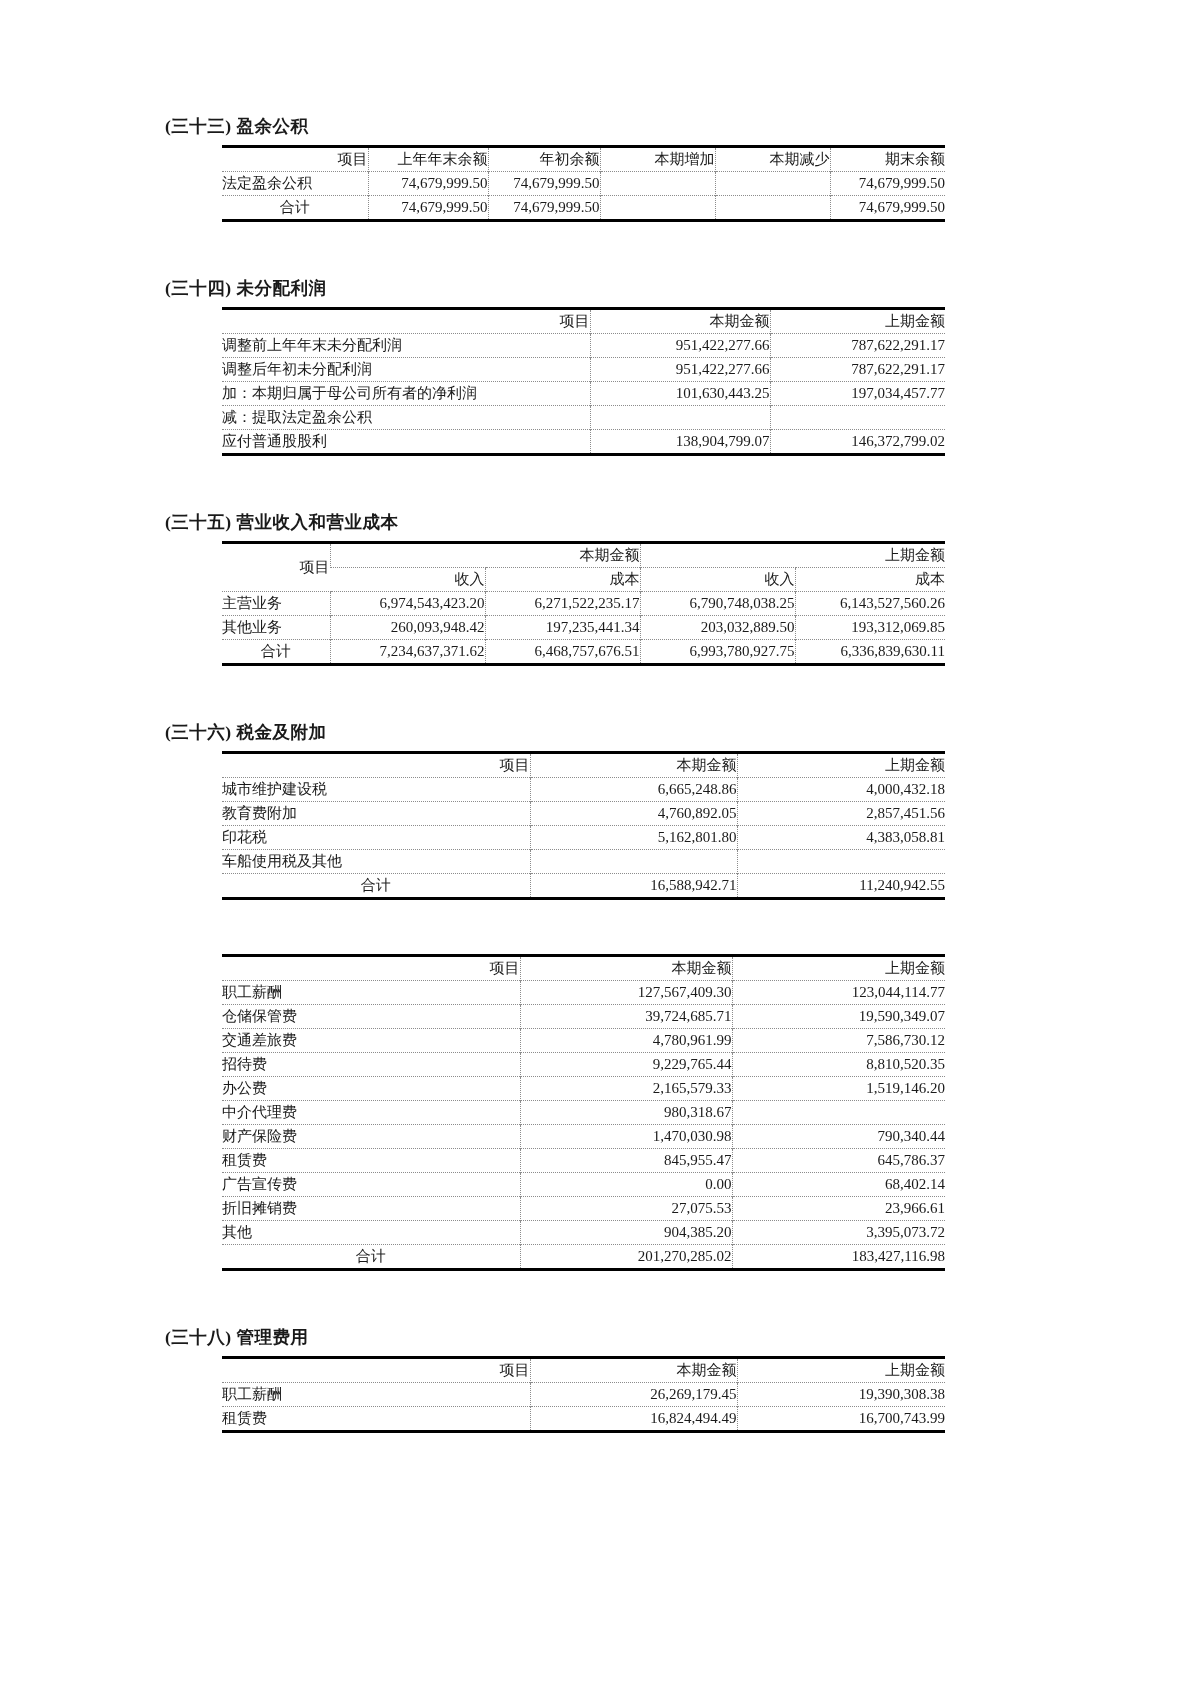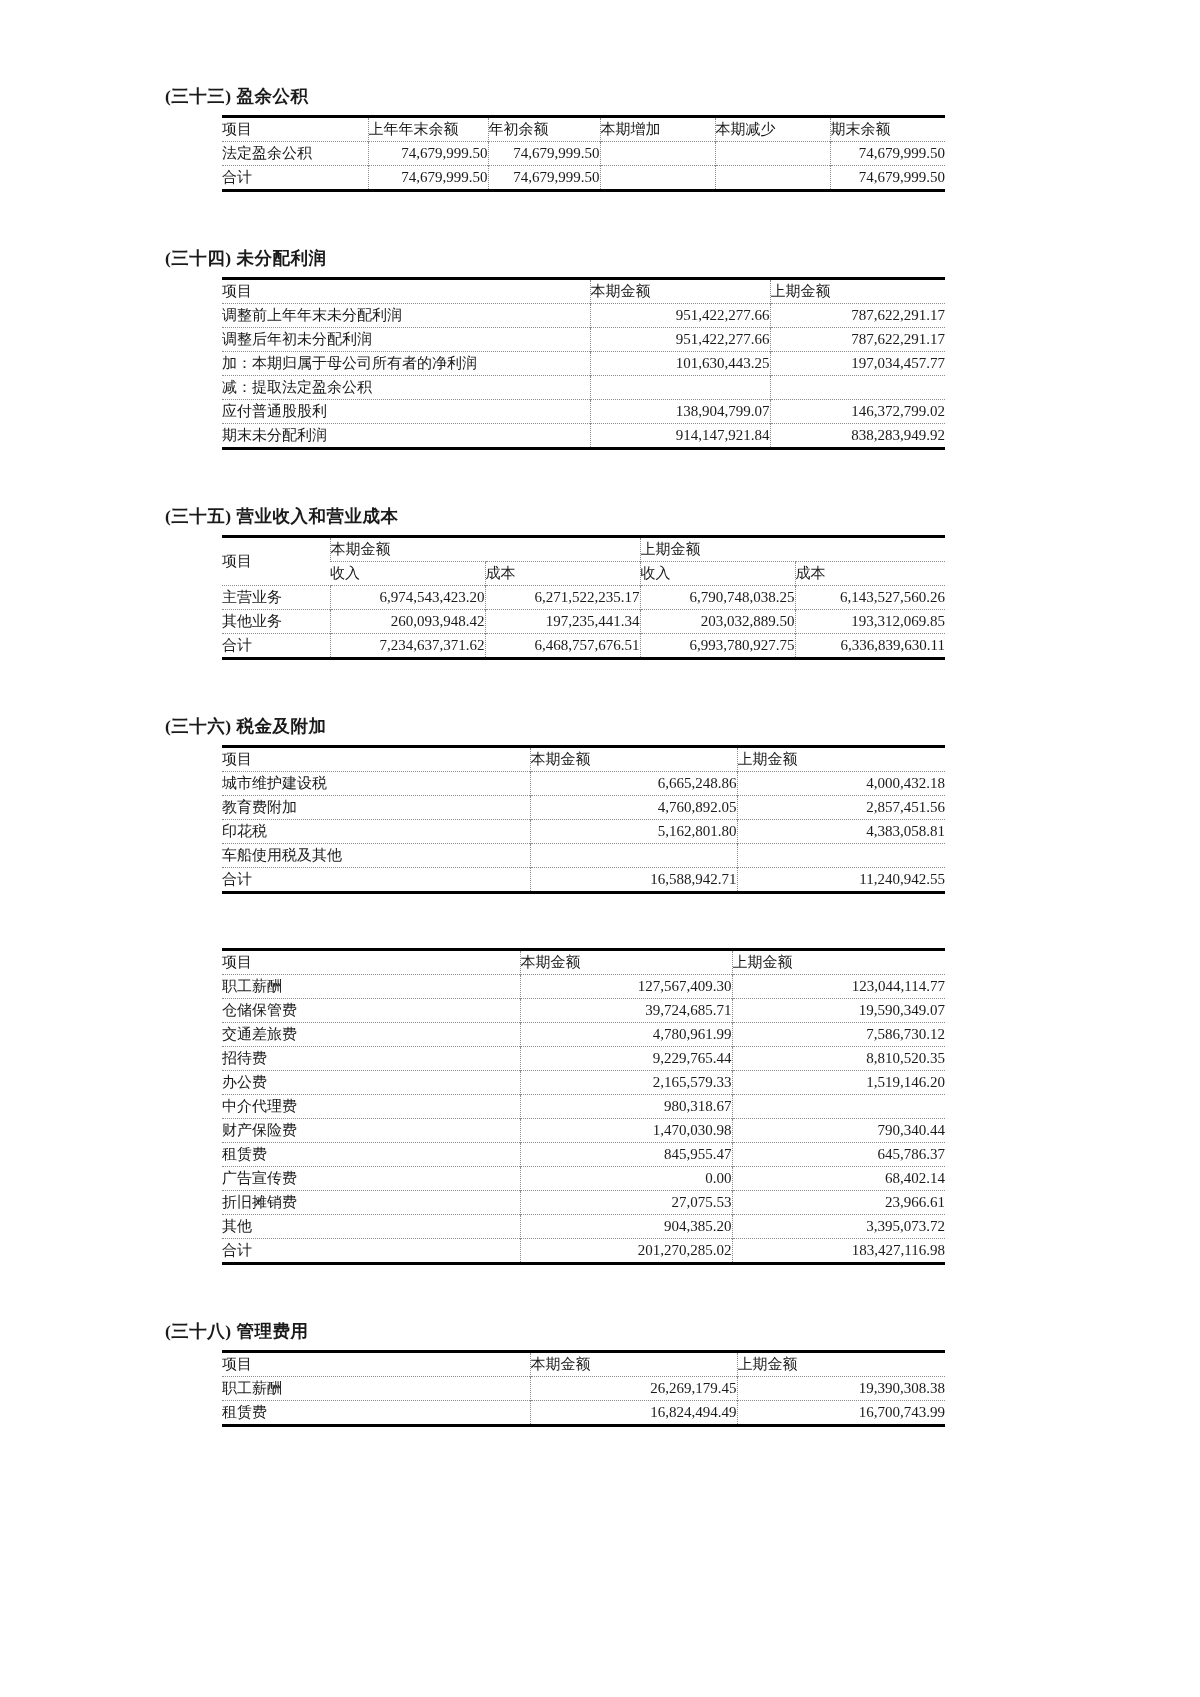--- a/index.html
+++ b/index.html
@@ -5,21 +5,21 @@
   * { margin: 0; padding: 0; box-sizing: border-box; }
   html, body { background: #ffffff; }
   body {
     width: 1200px;
     height: 1697px;
     font-family: "Liberation Serif", "DejaVu Serif", serif;
     color: #1a1a1a;
     overflow: hidden;
   }
   .doc {
-    padding: 84px 0 0 165px;
+    padding: 114px 0 0 165px;
     width: 1200px;
   }
   .sec { margin-bottom: 54px; }
   .heading {
     font-size: 17.5px;
     font-weight: bold;
     letter-spacing: 0.5px;
     margin-bottom: 7px;
   }
   .tbl-wrap { margin-left: 57px; }
@@ -37,27 +37,27 @@
     line-height: 23px;
     padding: 0;
     white-space: nowrap;
     overflow: hidden;
     font-weight: normal;
     border-left: 1px dotted #8c8c8c;
   }
   table.fin-table th:first-child,
   table.fin-table td:first-child { border-left: none; }
   table.fin-table thead th {
-    text-align: left;
+    text-align: right;
     border-top: 1px dotted #8c8c8c;
   }
   table.fin-table thead tr:first-child th { border-top: none; }
   table.fin-table tbody td { border-top: 1px dotted #8c8c8c; }
   td.c-label { text-align: left; padding-left: 10px; }
-  td.c-label.center { text-align: left; padding-left: 0; }
+  td.c-label.center { text-align: center; padding-left: 0; }
   td.c-num { text-align: right; padding-right: 12px; }
 </style>
 </head>
 <body>
 
 <div class="doc">
 
   <section class="sec">
     <h2 class="heading">(三十三) 盈余公积</h2>
     <div class="tbl-wrap">
@@ -137,25 +137,20 @@
             <tr>
               <td class="c-label">减：提取法定盈余公积</td>
               <td class="c-num"></td>
               <td class="c-num"></td>
             </tr>
             <tr>
               <td class="c-label">应付普通股股利</td>
               <td class="c-num">138,904,799.07</td>
               <td class="c-num">146,372,799.02</td>
             </tr>
-            <tr>
-              <td class="c-label">期末未分配利润</td>
-              <td class="c-num">914,147,921.84</td>
-              <td class="c-num">838,283,949.92</td>
-            </tr>
           </tbody>
         </table>
       </div>
   </section>
 
   <section class="sec">
     <h2 class="heading">(三十五) 营业收入和营业成本</h2>
     <div class="tbl-wrap">
         <table class="fin-table">
           <colgroup>

